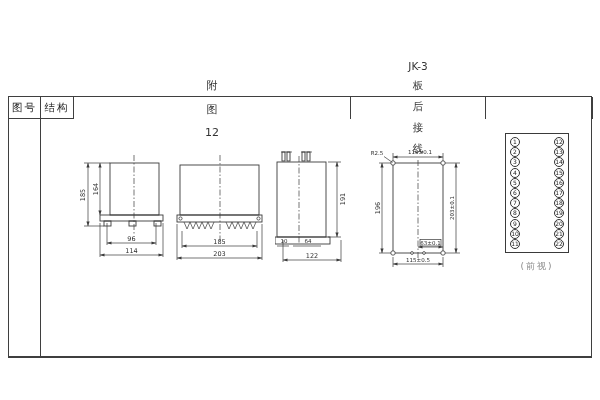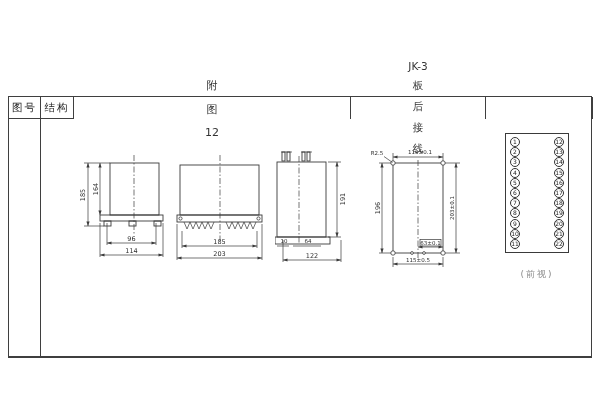--- a/index.html
+++ b/index.html
@@ -47,21 +47,21 @@
     position:absolute; left:505px; top:133px; width:64px; height:120px;
     border:1.5px solid #3a3a3a; box-sizing:border-box;
     display:flex; justify-content:space-between; padding:3px 4px;
   }
   .termcol { display:flex; flex-direction:column; justify-content:space-between; }
   .term {
     width:10px; height:10px; border:1px solid #333; border-radius:50%;
     box-sizing:border-box; font-size:6px; line-height:8px; text-align:center; color:#222;
   }
   .termcap {
-    position:absolute; left:505px; top:268px; width:64px; text-align:center;
+    position:absolute; left:505px; top:260px; width:64px; text-align:center;
     font-size:9px; letter-spacing:2px; color:#8a8a8a;
   }
 </style>
 </head>
 <body>
 
 <div class="sheet">
 
   <svg width="0" height="0" style="position:absolute">
     <defs>

